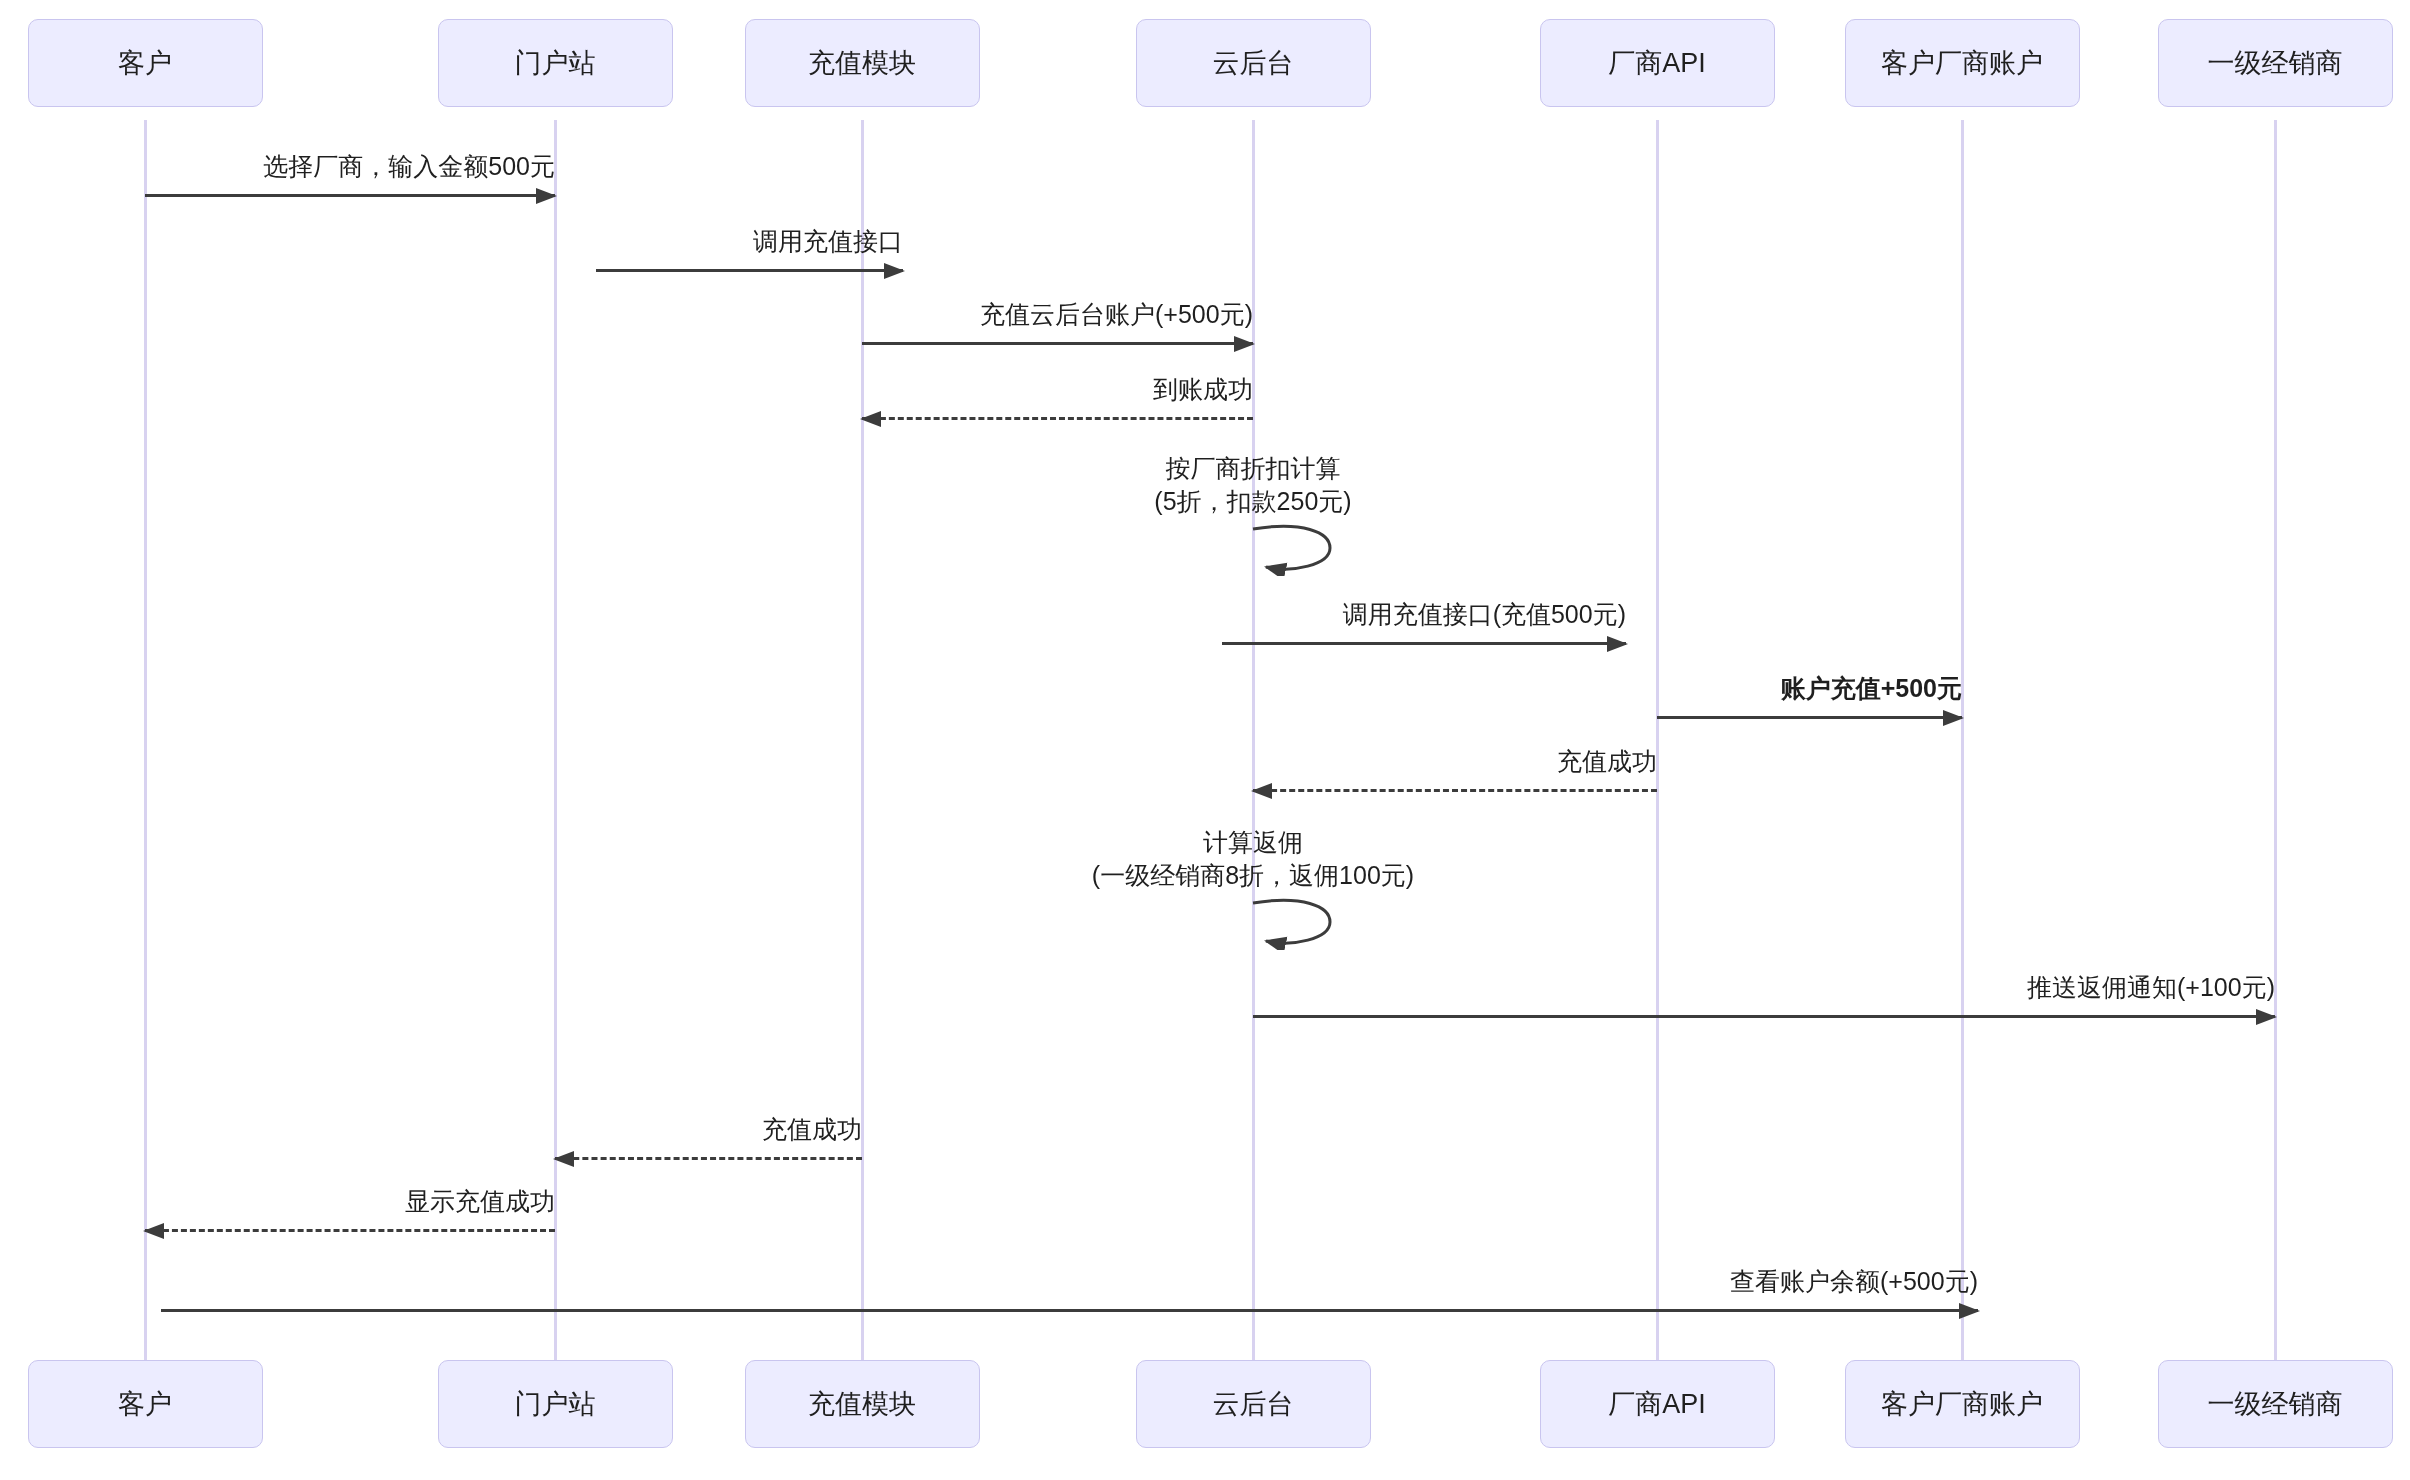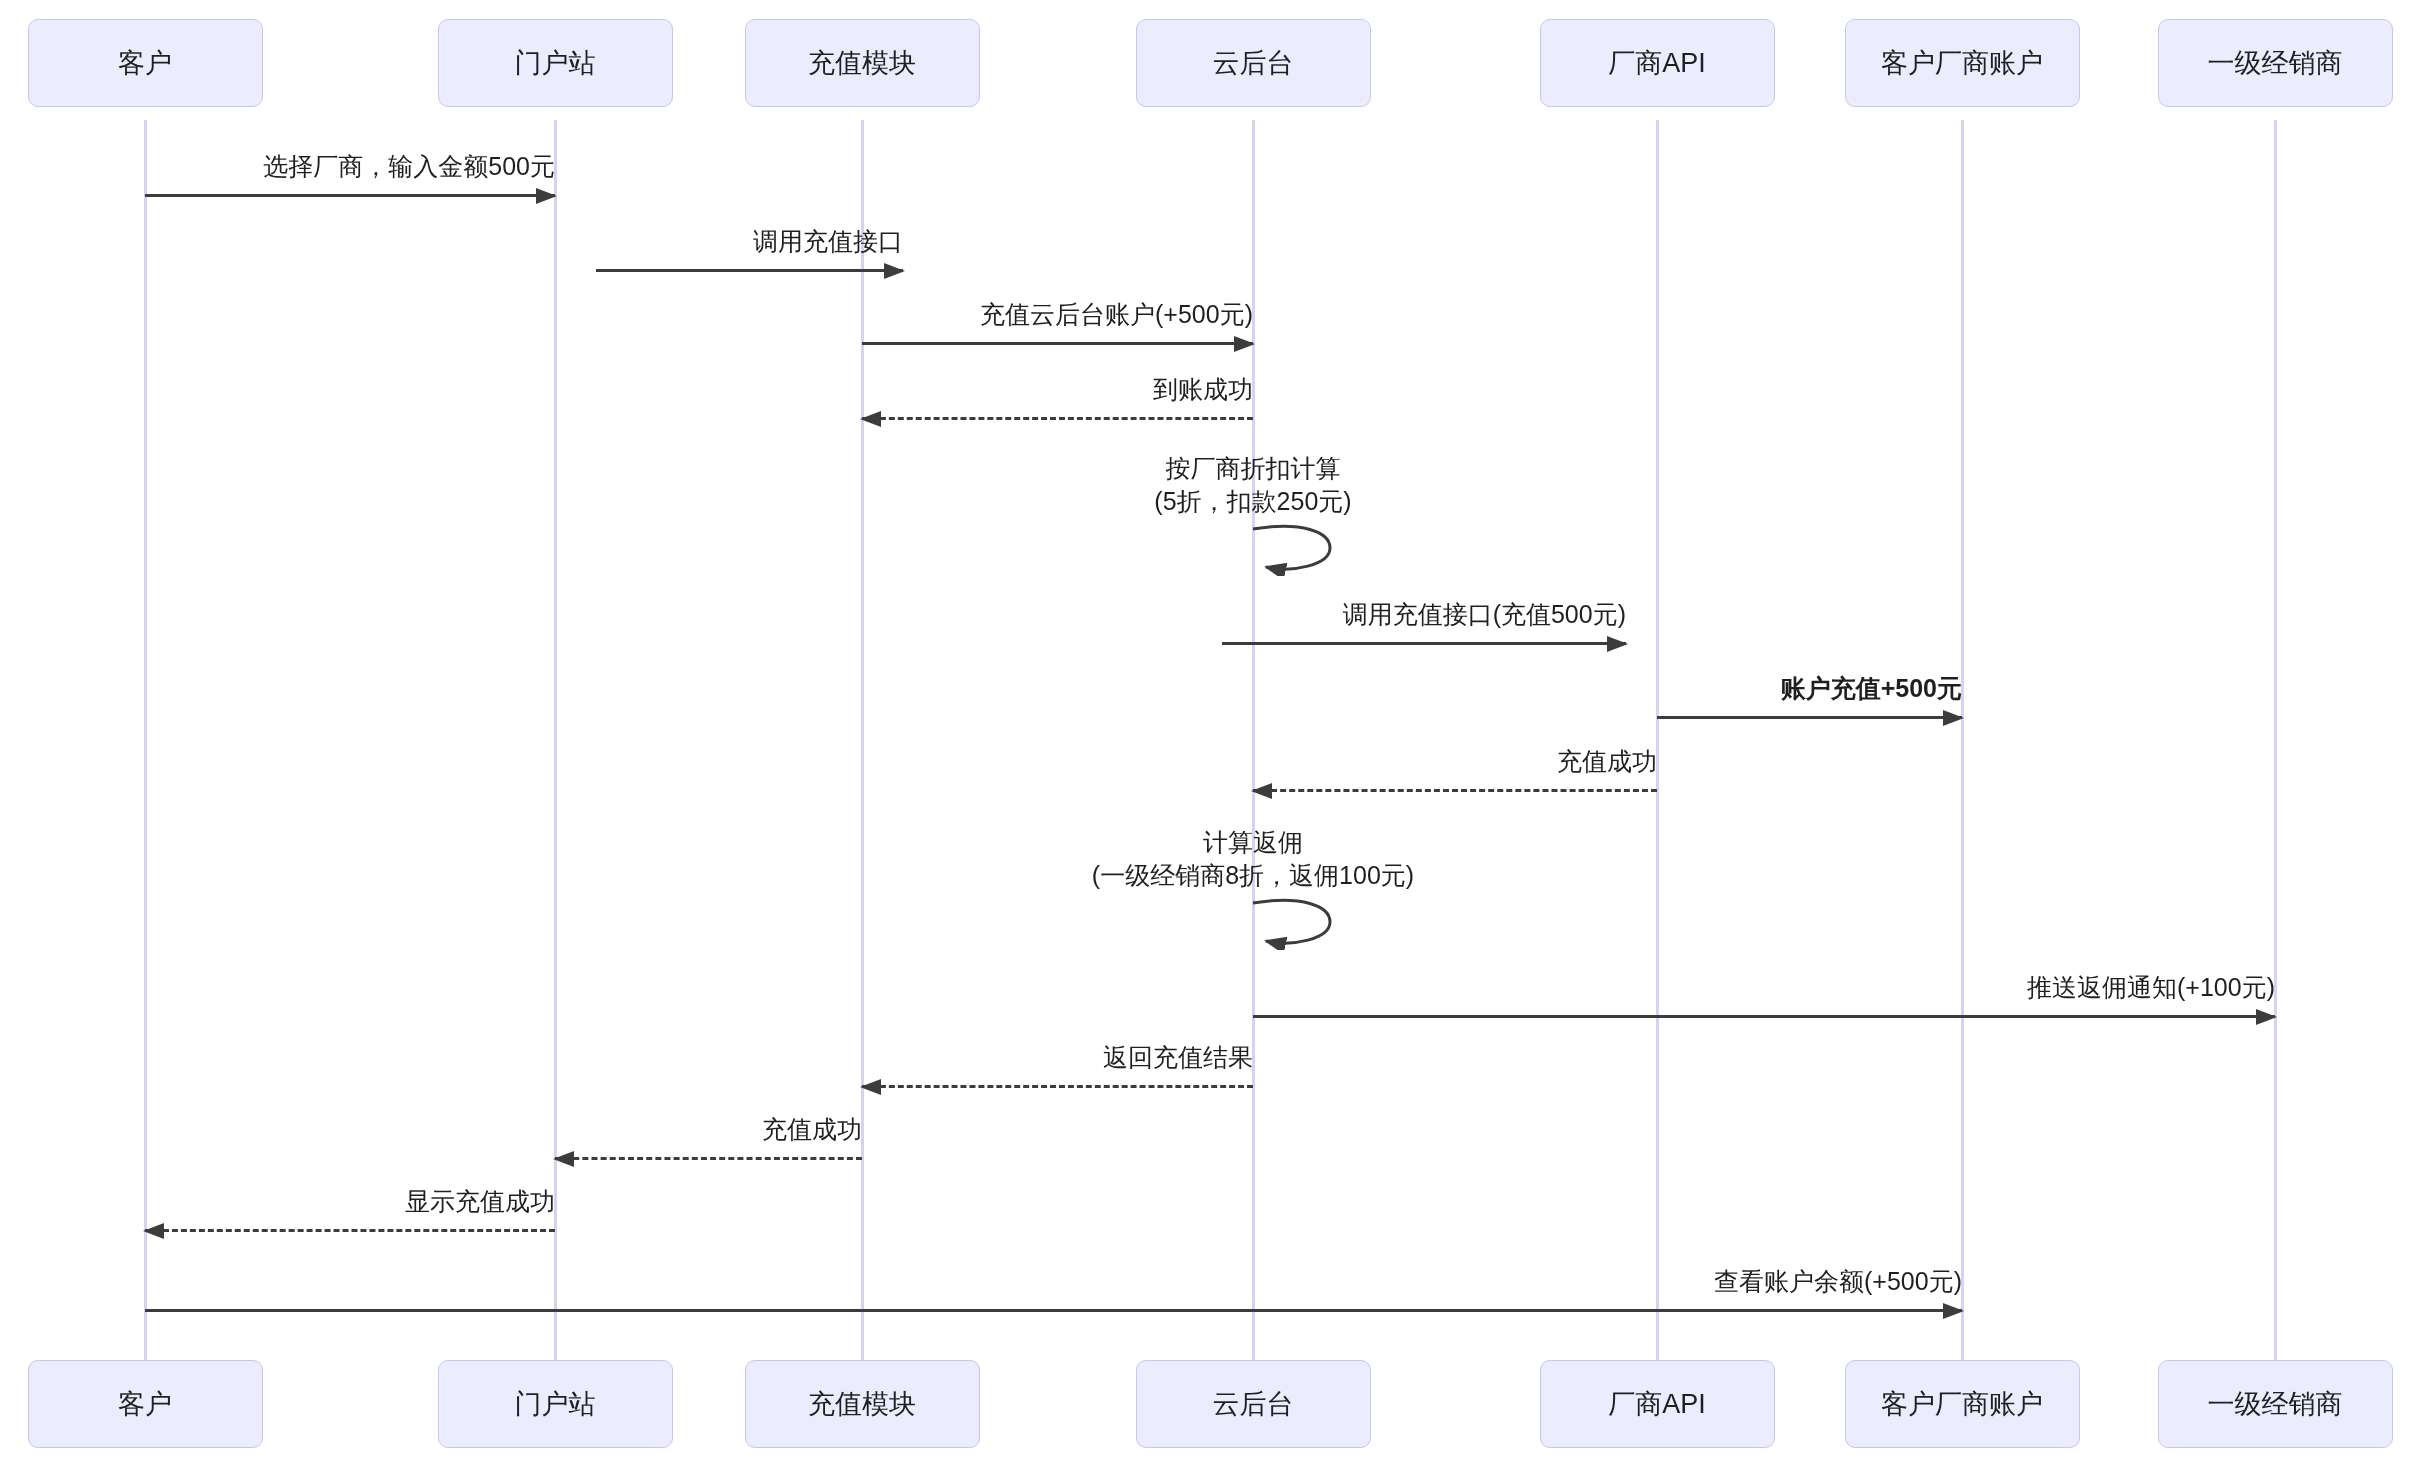--- a/index.html
+++ b/index.html
@@ -196,37 +196,32 @@
       <path class="loop-path" d="M 3 5 C 52 -3 80 8 80 24 C 80 41 42 49 16 43" marker-end="url(#loopArrow2)"></path>
     </svg>
   </div>
 
   <div class="message solid ltr" style="left: 1253px; width: 1022px; top: 966px; height: 52px;">
     <div class="msg-label">推送返佣通知(+100元)</div>
     <div class="msg-line"></div>
     <div class="msg-arrowhead"></div>
   </div>
 
-  <div class="message dashed rtl" style="left: 862px; width: 391px; top: 1036px; height: 52px;">
-    <div class="msg-label">返回充值结果</div>
-    <div class="msg-line"></div>
-    <div class="msg-arrowhead"></div>
-  </div>
 
   <div class="message dashed rtl" style="left: 555px; width: 307px; top: 1108px; height: 52px;">
     <div class="msg-label">充值成功</div>
     <div class="msg-line"></div>
     <div class="msg-arrowhead"></div>
   </div>
 
   <div class="message dashed rtl" style="left: 145px; width: 410px; top: 1180px; height: 52px;">
     <div class="msg-label">显示充值成功</div>
     <div class="msg-line"></div>
     <div class="msg-arrowhead"></div>
   </div>
 
-  <div class="message solid ltr" style="left: 145px; width: 1817px; top: 1260px; height: 52px;">
+  <div class="message solid ltr" style="left: 161px; width: 1817px; top: 1260px; height: 52px;">
     <div class="msg-label">查看账户余额(+500元)</div>
     <div class="msg-line"></div>
     <div class="msg-arrowhead"></div>
   </div>
 
 </div>
 
 </body></html>

